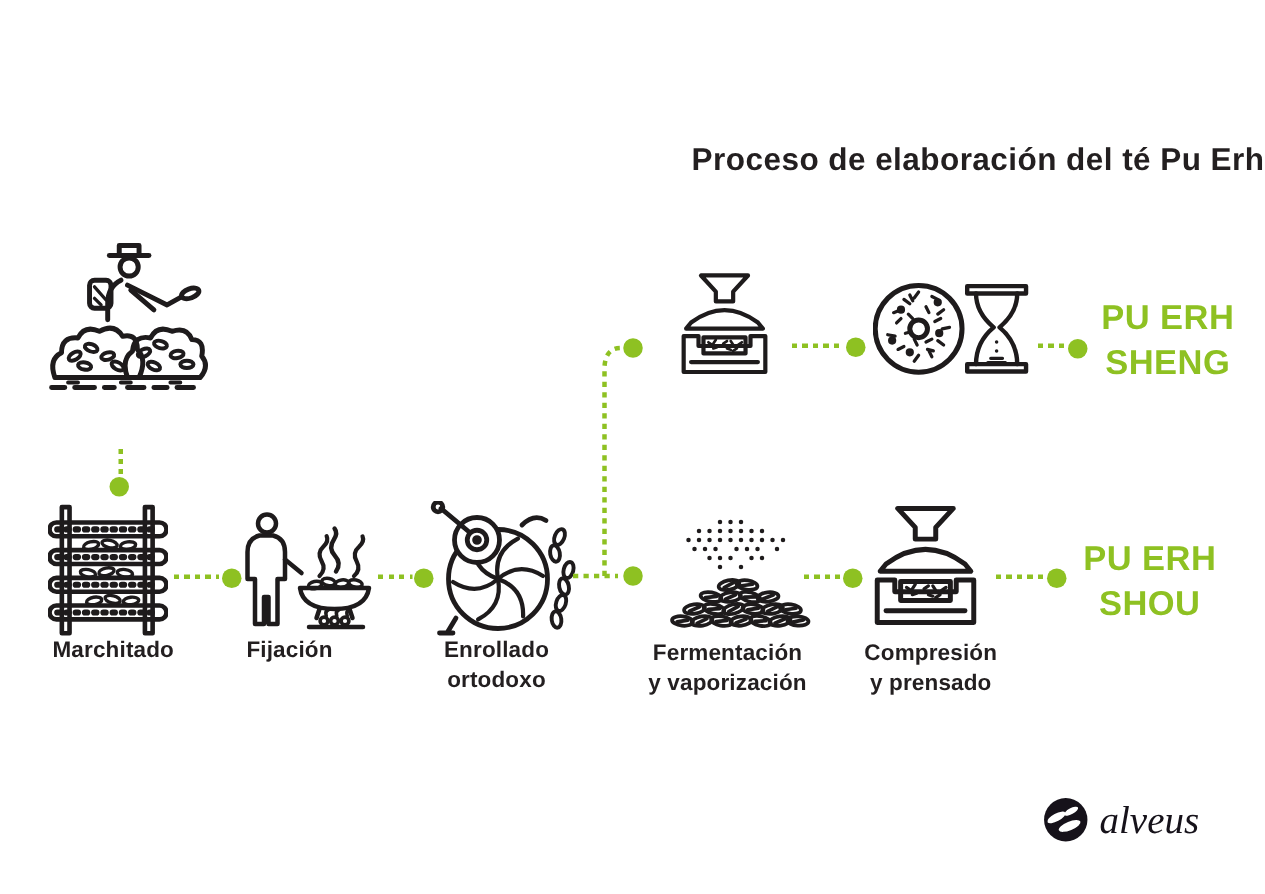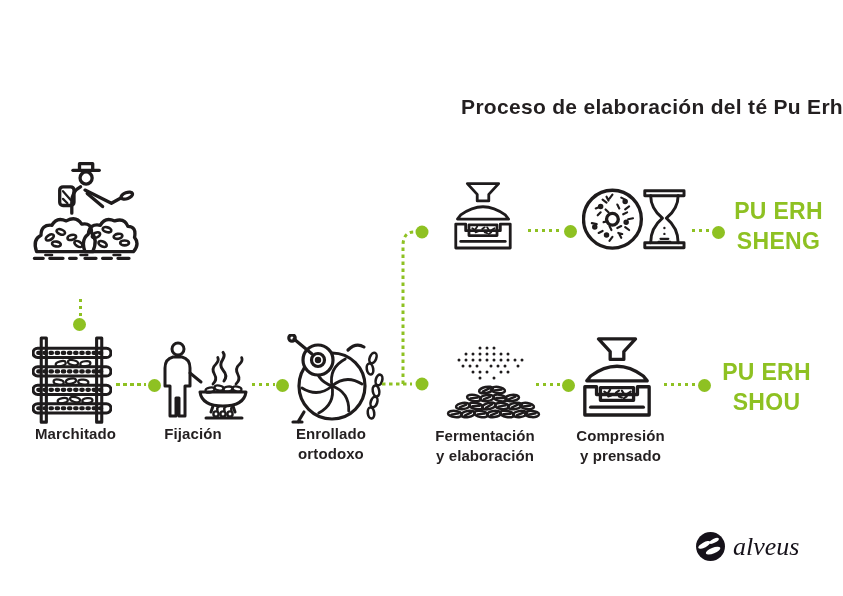--- a/index.html
+++ b/index.html
@@ -304,21 +304,21 @@
           <use href="#tleaf" transform="translate(38 70) rotate(-10)"></use>
           <use href="#tleaf" transform="translate(51 70) rotate(10)"></use>
           <use href="#tleaf" transform="translate(64 70) rotate(-6)"></use>
           <use href="#tleaf" transform="translate(77 70) rotate(12)"></use>
           <use href="#tleaf" transform="translate(90 70) rotate(-8)"></use>
           <use href="#tleaf" transform="translate(102 70) rotate(4)"></use>
       </g>
     </svg>
   </div>
   <div class="lbl" style="left:410px;top:426px;width:150px;">Fermentación
-y elaboración</div>
+y vaporización</div>
 
   <div class="hdots" style="left:536px;top:383px;width:24px;"></div>
   <div class="dot" style="left:562px;top:379px;"></div>
 
   <div class="icon" style="left:578px;top:337px;width:78px;">
     <svg viewBox="0 0 80 86" xmlns="http://www.w3.org/2000/svg">
       <g stroke="#1e1b1c" stroke-width="3.4" fill="none" stroke-linecap="round" stroke-linejoin="round">
         <path d="M21 2 H59 L47 15 V23 H33 V15 Z"></path>
         <path d="M13 40 Q40 20 67 40 L71 45 H9 Z"></path>
         <path d="M7 51 H19 V59 H61 V51 H73 V80 H7 Z"></path>

